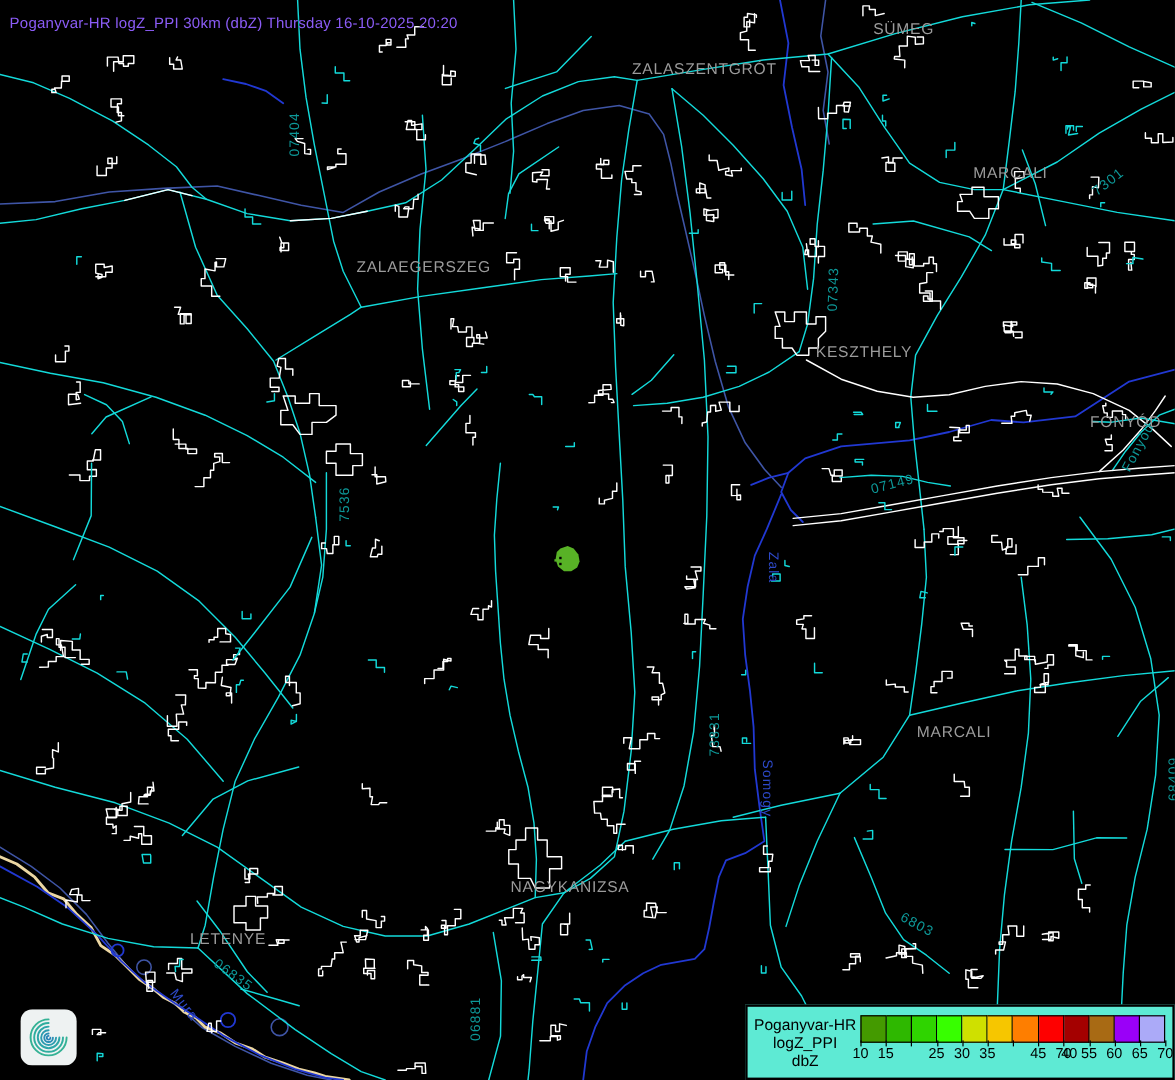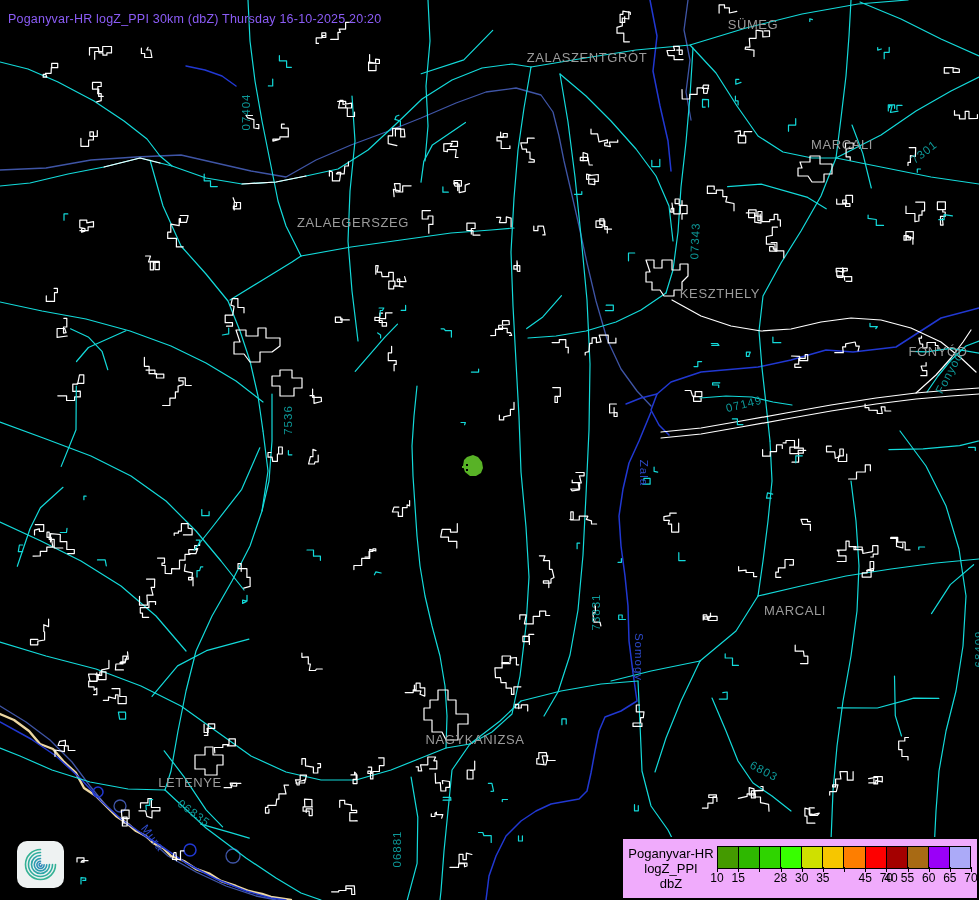--- a/index.html
+++ b/index.html
@@ -14,21 +14,21 @@
   .borderline{stroke:#ecd7a2;stroke-width:2.4;}
   #title{position:absolute;left:8px;top:12px;color:#8b5cf6;font-size:12.5px;
          letter-spacing:.2px;white-space:nowrap;text-shadow:0 0 2px #000;}
   #labels{position:absolute;left:16px;top:0;width:100%;height:100%;pointer-events:none;}
   .maplabel{position:absolute;white-space:nowrap;transform:translate(-50%,-50%);}
   .maplabel.city{color:#9b9b9b;font-size:13px;letter-spacing:.6px;}
   .maplabel.road{color:#0d9898;font-size:11.5px;letter-spacing:1px;}
   .maplabel.river{color:#2d49c8;font-size:11.5px;letter-spacing:1px;}
   #logo{position:absolute;left:17px;top:841px;width:47px;height:47px;}
   #legend{position:absolute;left:621px;top:837px;width:354px;height:59px;
-          background:#f0abfc;border:2px solid #000;}
+          background:#5eead4;border:2px solid #000;}
   #legend-textcol{position:absolute;left:2px;top:7px;width:92px;text-align:center;
                   color:#000;font-size:13px;line-height:15px;}
   #swatches{position:absolute;left:94px;top:7px;width:254px;height:21px;display:flex;}
   .cell{flex:1;height:21px;border:1px solid #000;border-left:none;}
   .cell:first-child{border-left:1px solid #000;}
   #tickmarks{position:absolute;left:94px;top:28px;width:254px;height:5px;}
   .tickmark{position:absolute;top:0;width:1px;height:5px;background:#000;}
   #ticks{position:absolute;left:94px;top:32px;width:254px;height:16px;}
   .tick{position:absolute;top:0;width:30px;margin-left:-15px;text-align:center;
         color:#000;font-size:12px;}
@@ -452,21 +452,21 @@
         <div class="tickmark" style="left: 169.333px;"></div>
         <div class="tickmark" style="left: 190.5px;"></div>
         <div class="tickmark" style="left: 211.667px;"></div>
         <div class="tickmark" style="left: 232.833px;"></div>
         <div class="tickmark" style="left: 254px;"></div>
       </div>
     <div id="ticks">
         <span class="tick" style="left: 0px;">10</span>
         <span class="tick" style="left: 21.1667px;">15</span>
         <span class="tick" style="left: 54px; margin-top: 44px;">20</span>
-        <span class="tick" style="left: 63.5px;">28</span>
+        <span class="tick" style="left: 63.5px;">25</span>
         <span class="tick" style="left: 84.6667px;">30</span>
         <span class="tick" style="left: 105.833px;">35</span>
         <span class="tick" style="left: 127px; margin-left: 32px;">40</span>
         <span class="tick" style="left: 148.167px;">45</span>
         <span class="tick" style="left: 169.333px;">70</span>
         <span class="tick" style="left: 190.5px;">55</span>
         <span class="tick" style="left: 211.667px;">60</span>
         <span class="tick" style="left: 232.833px;">65</span>
         <span class="tick" style="left: 254px;">70</span>
       </div>

